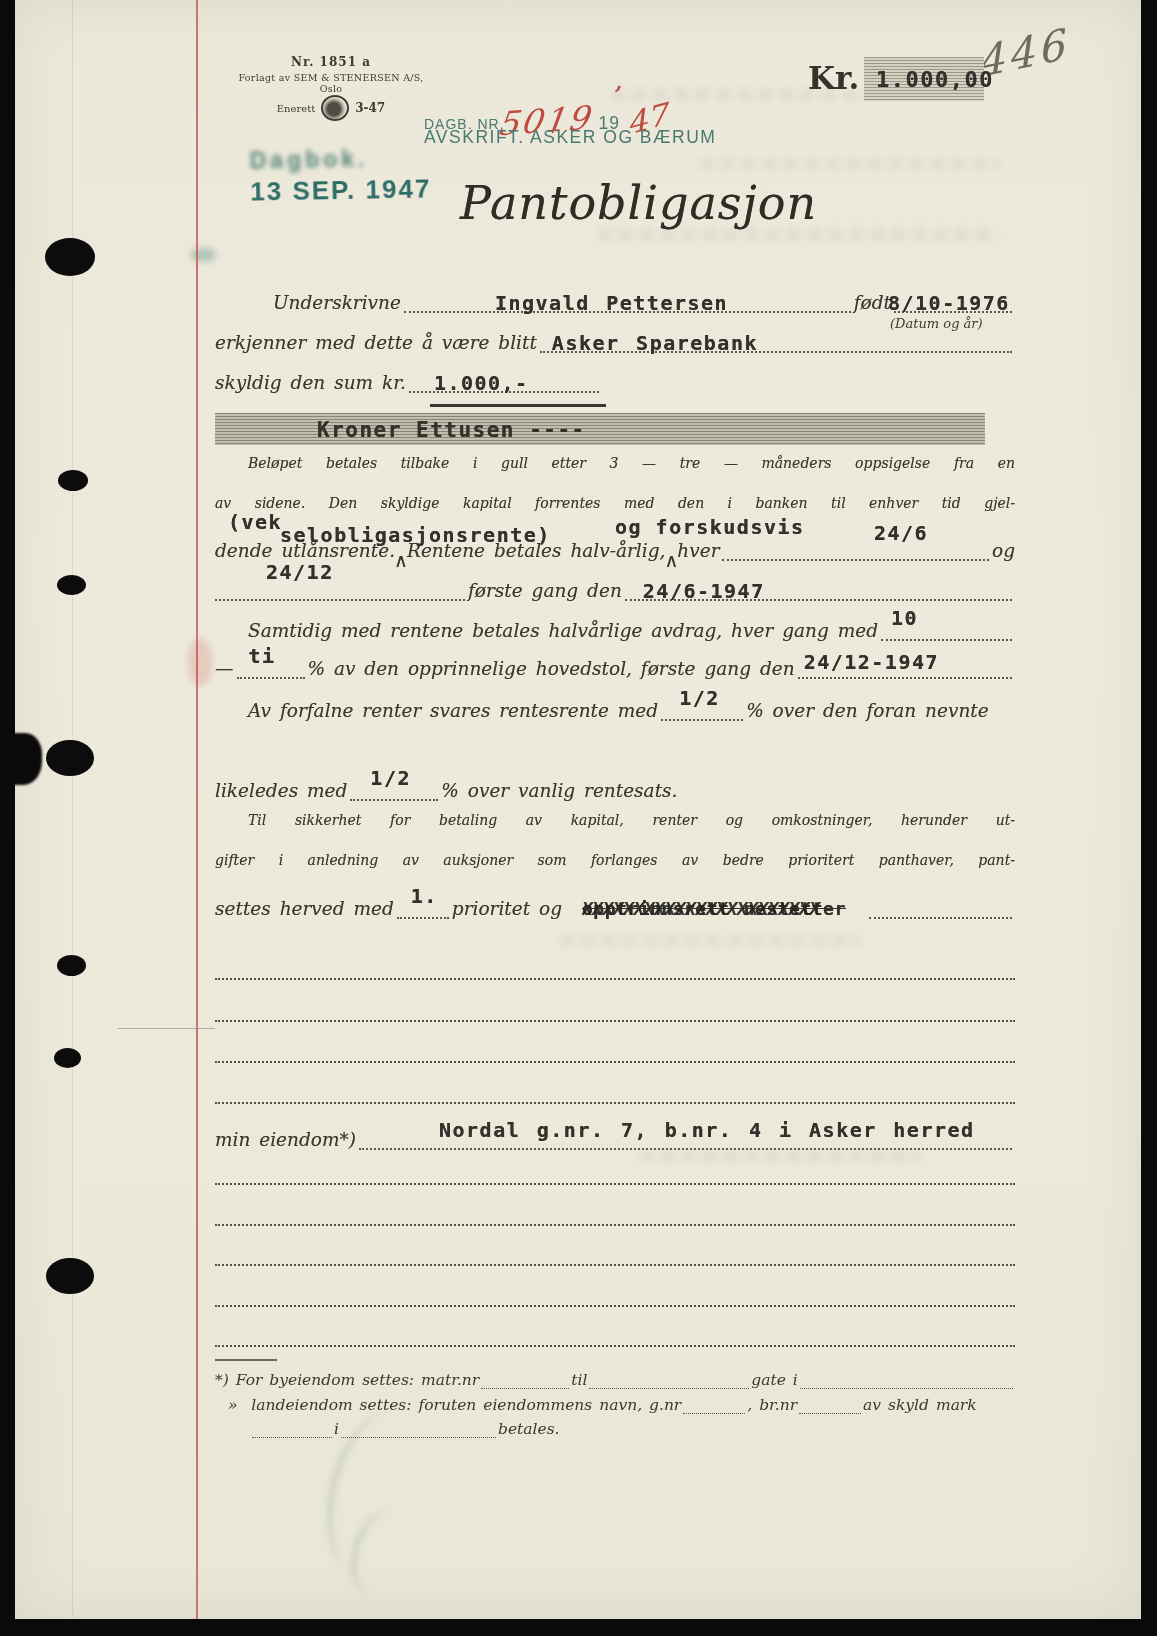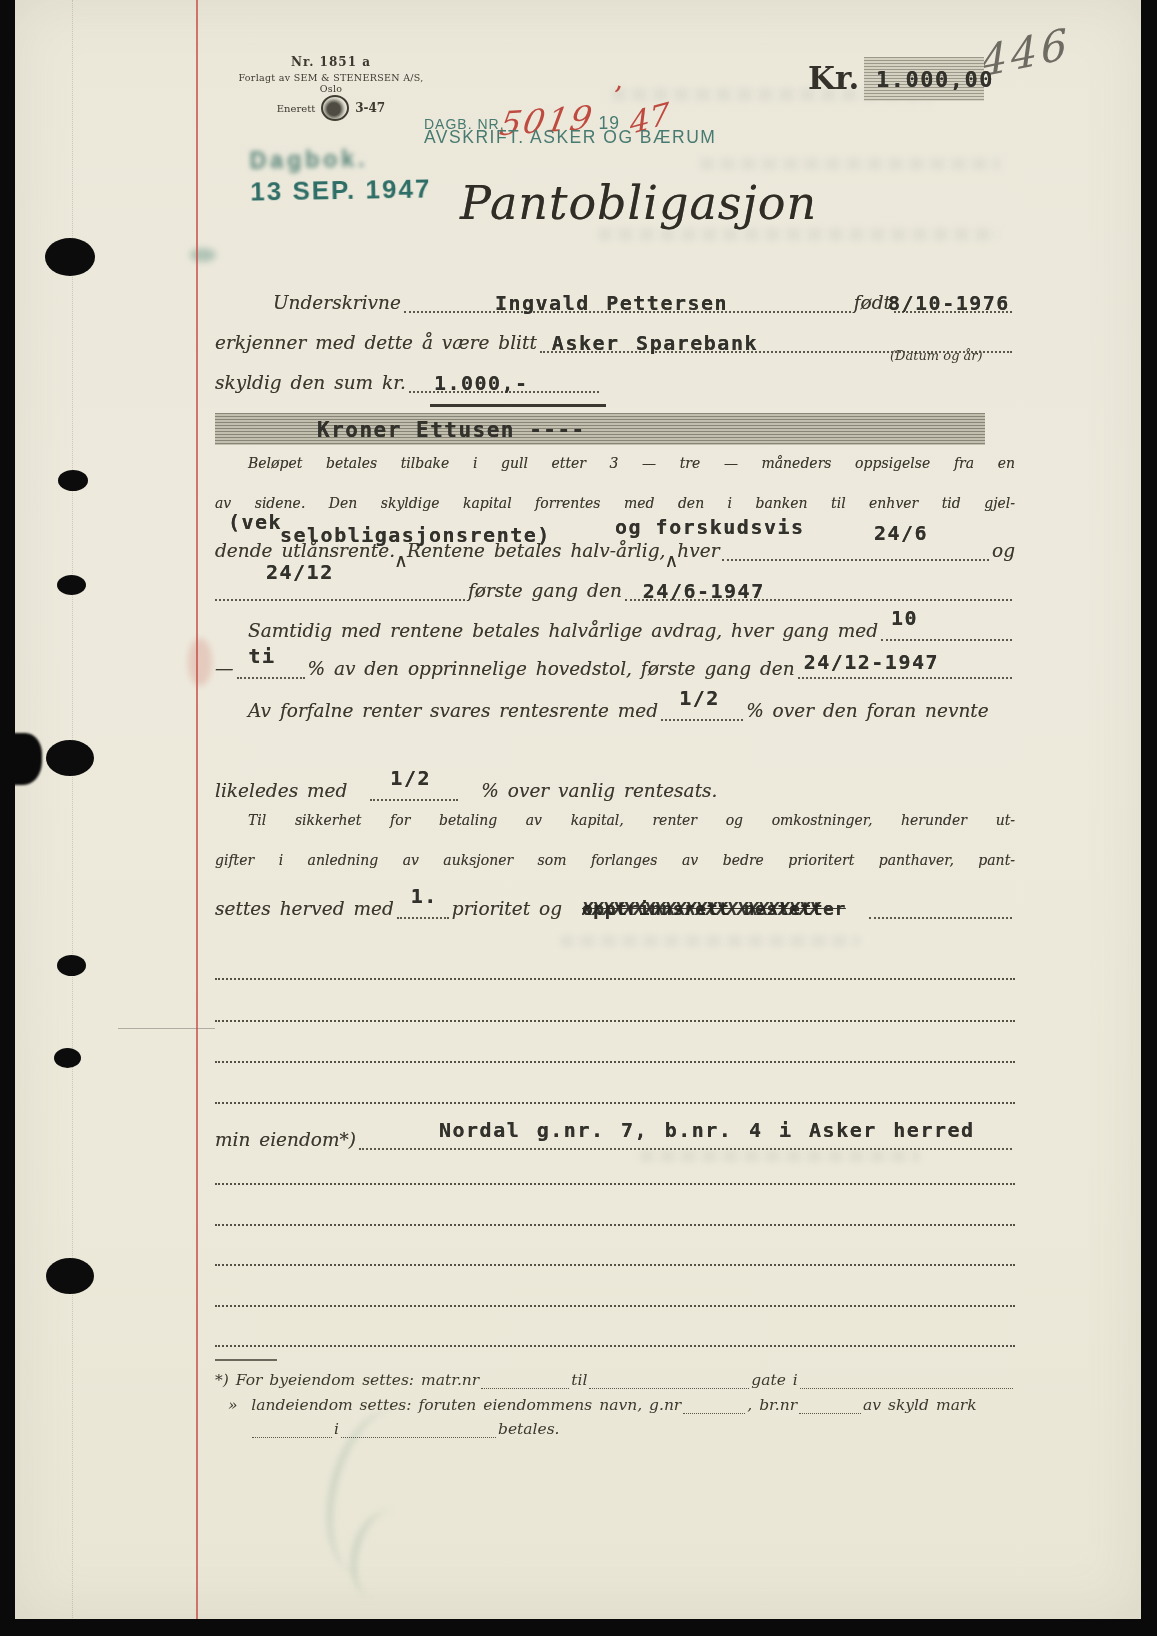--- a/index.html
+++ b/index.html
@@ -68,21 +68,21 @@
          text-align:justify;text-align-last:justify;z-index:5;text-shadow:0 0 0.3px rgba(59,56,45,0.5);}
   .ind{text-indent:33px;}
   .ind1{margin-left:33px;}
   .ind2{margin-left:58px;}
   .leader{position:relative;border-bottom:2px dotted rgba(66,62,51,0.85);height:14px;margin:0 3px;}
   .grow{flex:1 1 auto;}
   .blank{flex:1 1 auto;}
   .tv{position:absolute;bottom:-4px;font-size:20px;}
   .raised{bottom:9px;}
   .caret{font-style:normal;position:relative;top:10px;font-size:19px;margin:0 -1px;color:#35332a;}
-  .datum{position:absolute;left:890px;top:316px;font-style:italic;font-size:13px;color:#3b382d;z-index:5;margin-top:32px;}
+  .datum{position:absolute;left:890px;top:316px;font-style:italic;font-size:13px;color:#3b382d;z-index:5;}
   .underline{position:absolute;left:430px;top:404px;width:176px;height:3px;background:#3a382f;z-index:5;}
   .band{position:absolute;left:215px;top:413px;width:770px;height:32px;background-color:#c2bfae;z-index:5;
         background-image:repeating-linear-gradient(180deg,rgba(55,53,45,0.42) 0 1px,transparent 1px 3px);}
   .band .typed{position:absolute;left:102px;top:5px;font-size:21px;}
   .insert{position:absolute;z-index:6;font-size:20px;}
   .strikewrap{position:relative;margin:0 20px;}
   .struck{font-size:18px;letter-spacing:0.5px;text-decoration:line-through;}
   .xover{position:absolute;left:0;top:0;font-family:"DejaVu Sans Mono", monospace;font-weight:bold;
          font-size:18px;letter-spacing:-0.5px;color:rgba(35,34,30,0.8);white-space:nowrap;overflow:hidden;width:100%;}
   .dotrow{position:absolute;left:215px;width:800px;border-bottom:2.5px dotted rgba(62,58,48,0.88);z-index:5;}
@@ -229,21 +229,21 @@
     </span>
   </div>
 
   <div class="line" style="top:691px;">
     <span class="p ind1">Av forfalne renter svares rentesrente med</span>
     <span class="leader" style="flex:0 0 82px;">
       <span class="typed tv raised" style="left:18px;">1/2</span>
     </span>
     <span class="p">% over den foran nevnte</span>
   </div>
-  <div class="line" style="top:771px;gap:20px;">
+  <div class="line" style="top:771px;">
     <span class="p">likeledes med</span>
     <span class="leader" style="flex:0 0 88px;">
       <span class="typed tv raised" style="left:20px;">1/2</span>
     </span>
     <span class="p">% over vanlig rentesats.</span>
     <span class="blank"></span>
   </div>
 
   <div class="pline ind" style="top:812px;">Til sikkerhet for betaling av kapital, renter og omkostninger, herunder ut-</div>
   <div class="pline" style="top:852px;">gifter i anledning av auksjoner som forlanges av bedre prioritert panthaver, pant-</div>

